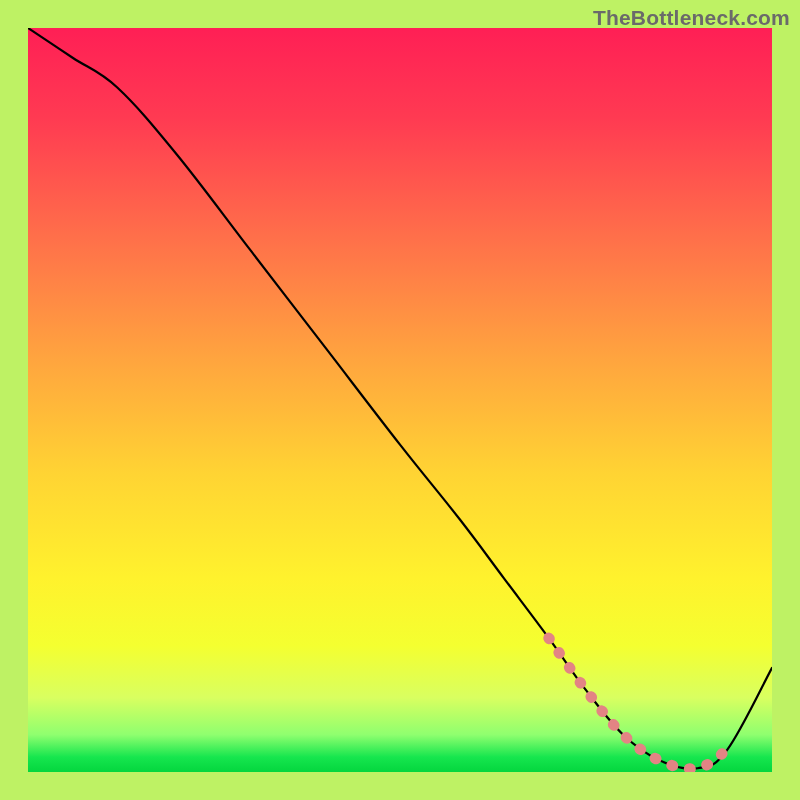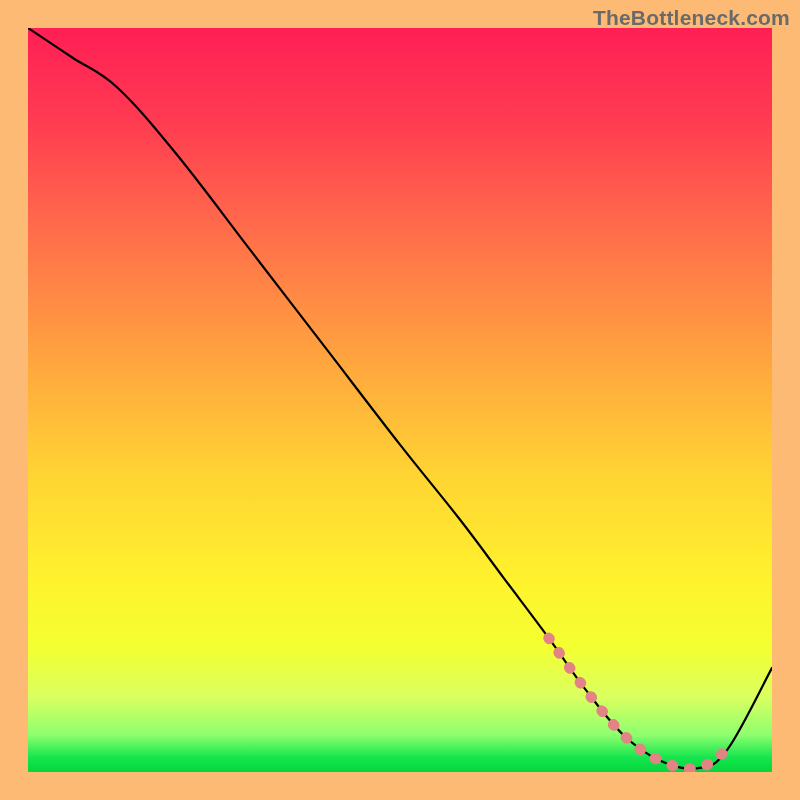--- a/index.html
+++ b/index.html
@@ -7,21 +7,21 @@
     padding: 0;
     width: 800px;
     height: 800px;
     background: #000;
     overflow: hidden;
     font-family: Arial, Helvetica, sans-serif;
   }
   .frame {
     position: absolute;
     inset: 0;
-    background: #fdba74;
+    background: #bef264;
   }
   .plot-area {
     position: absolute;
     left: 28px;
     top: 28px;
     width: 744px;
     height: 744px;
     overflow: hidden;
   }
   .gradient-bg {

